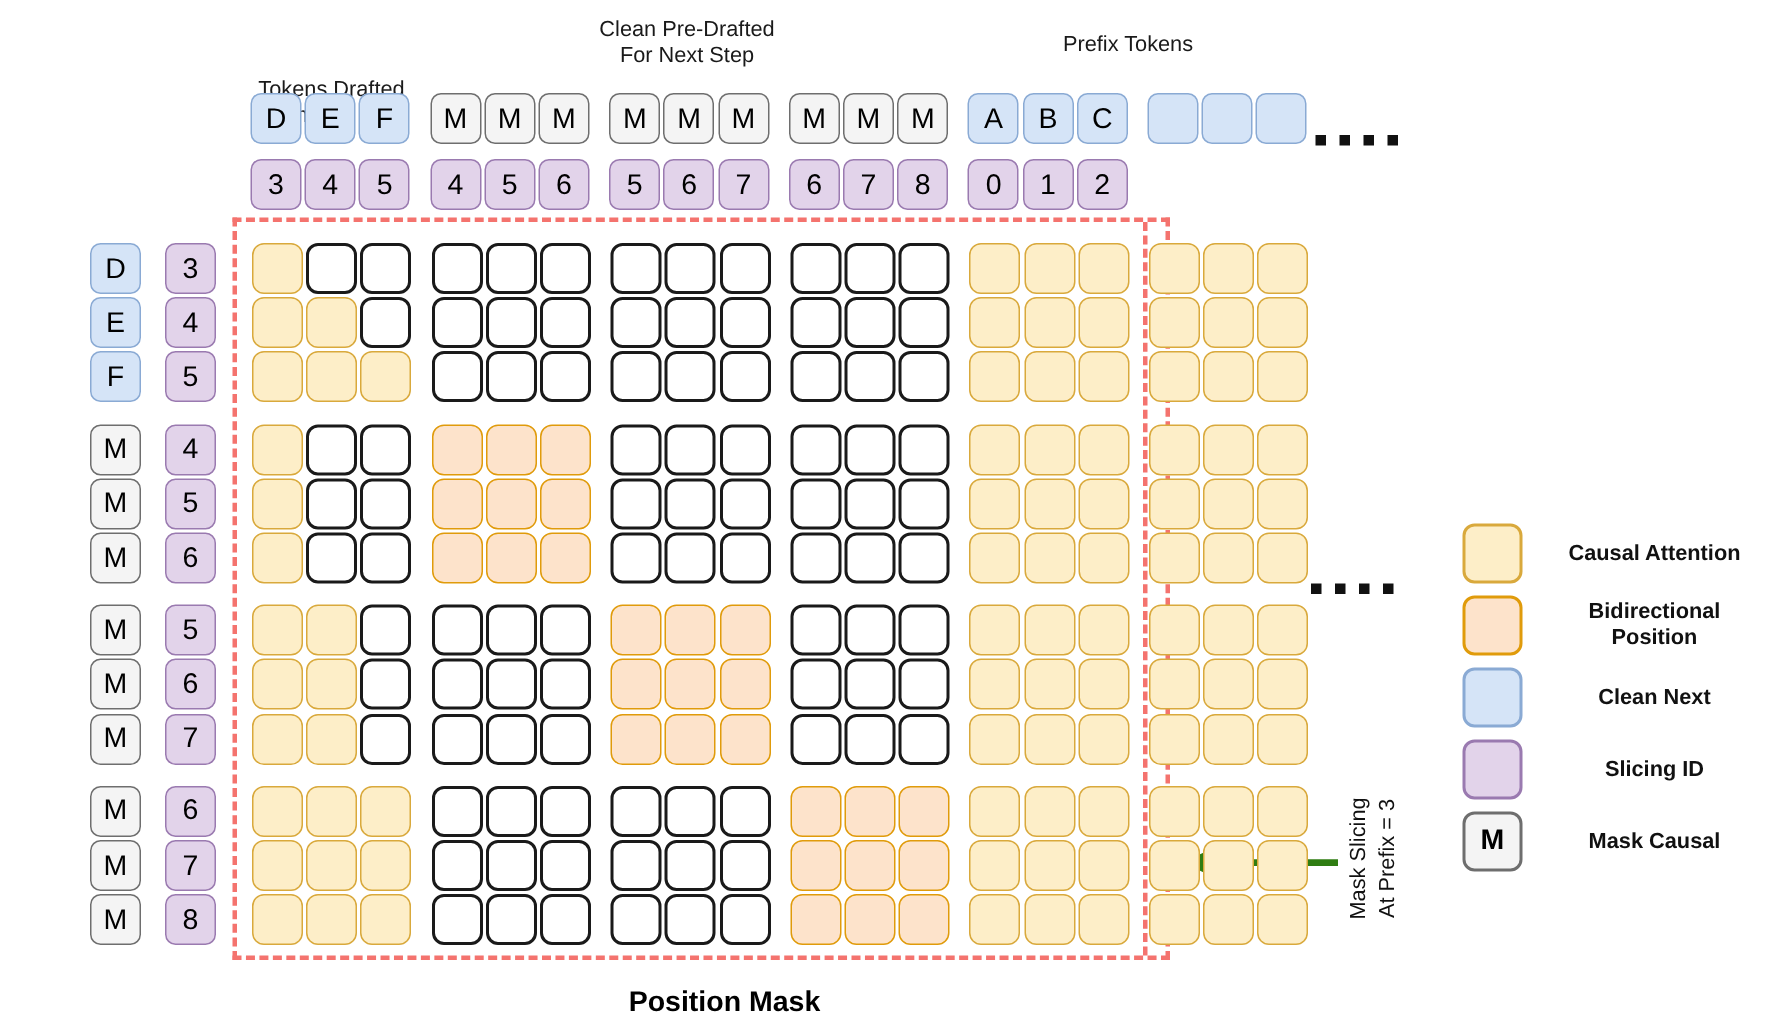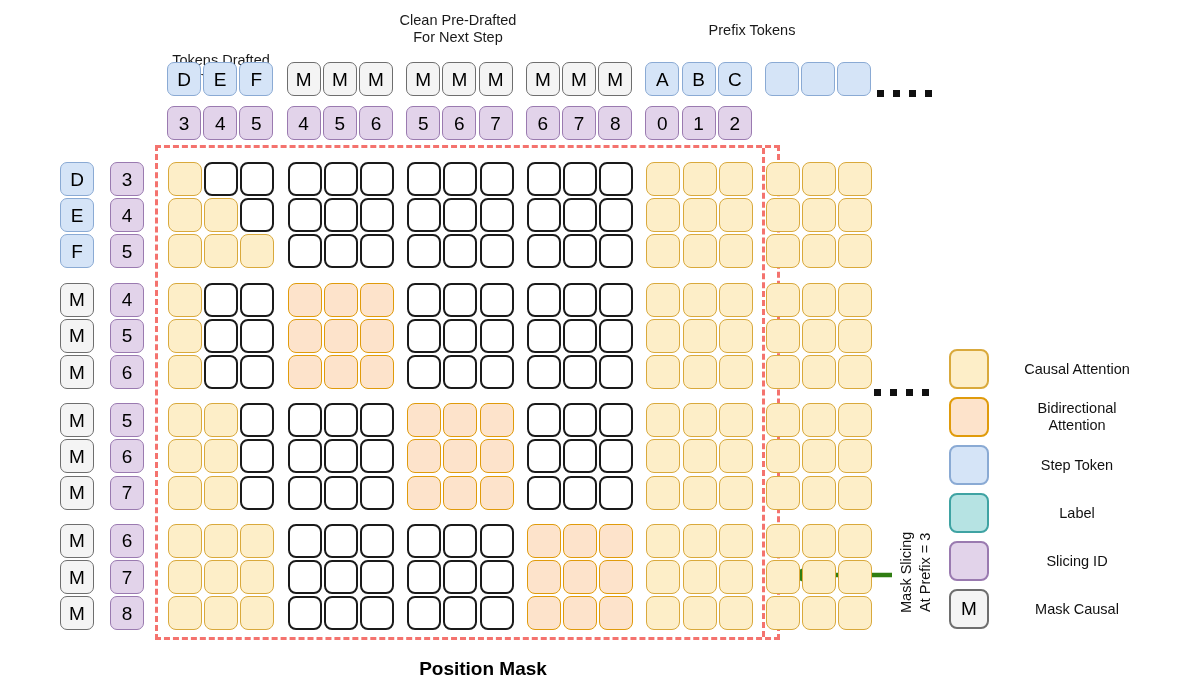--- a/index.html
+++ b/index.html
@@ -57,21 +57,21 @@
     color:#111;
   }
 
   
   #fig-title{
     position:absolute;width:100%;text-align:center;
     font-size:19px;font-weight:bold;color:#000;
   }
 
   
-  #legend{position:absolute;left:949px;top:345px;width:210px;}
+  #legend{position:absolute;left:975px;top:345px;width:210px;font-weight:bold;}
   .lg-row{position:relative;height:48px;display:flex;align-items:center;}
   .lg-sw{
     width:40px;height:40px;border-radius:8px;box-sizing:border-box;flex:0 0 auto;
     display:flex;align-items:center;justify-content:center;font-size:19px;
   }
   .lg-sw.causal{background:#fdeec8;border:2px solid #d9a93c;}
   .lg-sw.bidir {background:#fde3cb;border:2px solid #e09b0b;}
   .lg-sw.clean {background:#d5e4f7;border:2px solid #8aaad4;}
   .lg-sw.label {background:#b6e3e3;border:2px solid #3fa3a3;}
   .lg-sw.pos   {background:#e2d3ea;border:2px solid #9a7ab0;}
@@ -399,29 +399,25 @@
 <div id="fig-title" style="left: 0px; top: 658px; width: 966px;">Position Mask</div>
 
 <div id="legend">
     <div class="lg-row">
       <div class="lg-sw causal"></div>
       <div class="lg-txt">Causal Attention</div>
     </div>
     <div class="lg-row">
       <div class="lg-sw bidir"></div>
       <div class="lg-txt">Bidirectional
-Attention</div>
+Position</div>
     </div>
     <div class="lg-row">
       <div class="lg-sw clean"></div>
-      <div class="lg-txt">Step Token</div>
-    </div>
-    <div class="lg-row">
-      <div class="lg-sw label"></div>
-      <div class="lg-txt">Label</div>
+      <div class="lg-txt">Clean Next</div>
     </div>
     <div class="lg-row">
       <div class="lg-sw pos"></div>
       <div class="lg-txt">Slicing ID</div>
     </div>
     <div class="lg-row">
       <div class="lg-sw mask">M</div>
       <div class="lg-txt">Mask Causal</div>
     </div>
   </div>

